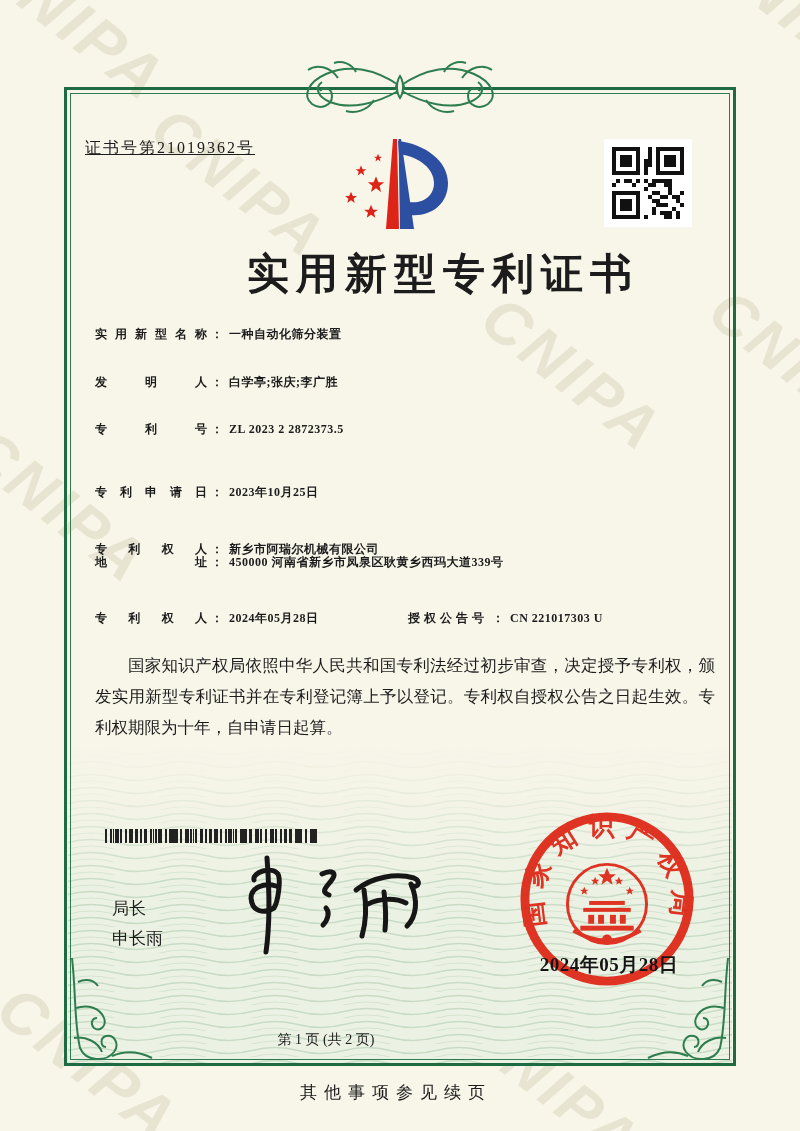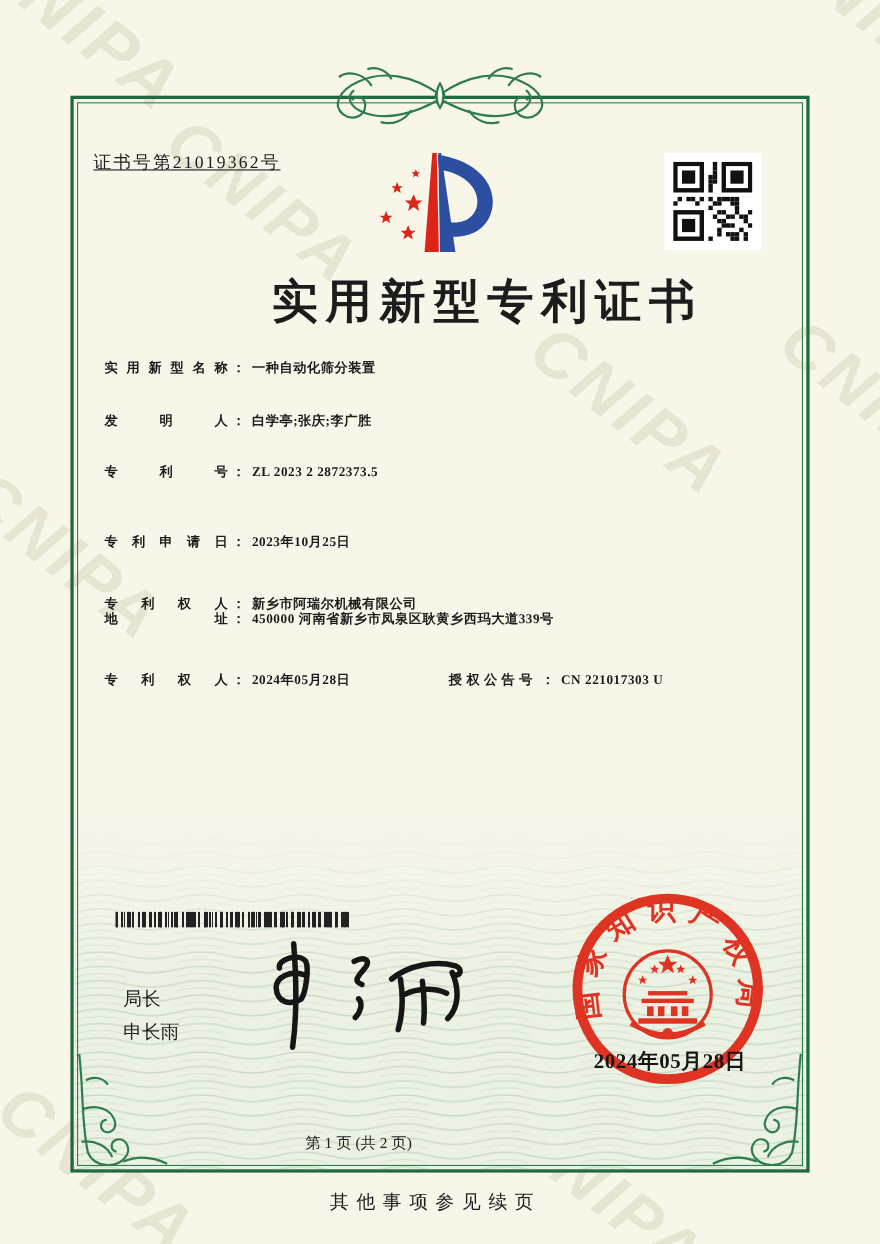--- a/index.html
+++ b/index.html
@@ -257,20 +257,21 @@
   <span class="flabel">地址</span><span class="fcolon">：</span><span class="fvalue">450000 河南省新乡市凤泉区耿黄乡西玛大道339号</span>
 </div>
 <div class="abs field-row" style="top:610px;">
   <span class="flabel">专利权人</span><span class="fcolon">：</span><span class="fvalue">2024年05月28日</span>
   <span class="grant-no">
     <span class="glabel">授权公告号</span><span class="fcolon">：</span><span class="fvalue">CN 221017303 U</span>
   </span>
 </div>
 
 <div class="abs paras">
+  <p>国家知识产权局依照中华人民共和国专利法经过初步审查，决定授予专利权，颁发实用新型专利证书并在专利登记簿上予以登记。专利权自授权公告之日起生效。专利权期限为十年，自申请日起算。</p>
 </div>
 
 <div class="abs barcode"></div>
 
 <div class="abs signer">
   <div>局长</div>
   <div>申长雨</div>
 </div>
 
 <svg class="abs signature" viewBox="0 0 215 115">

